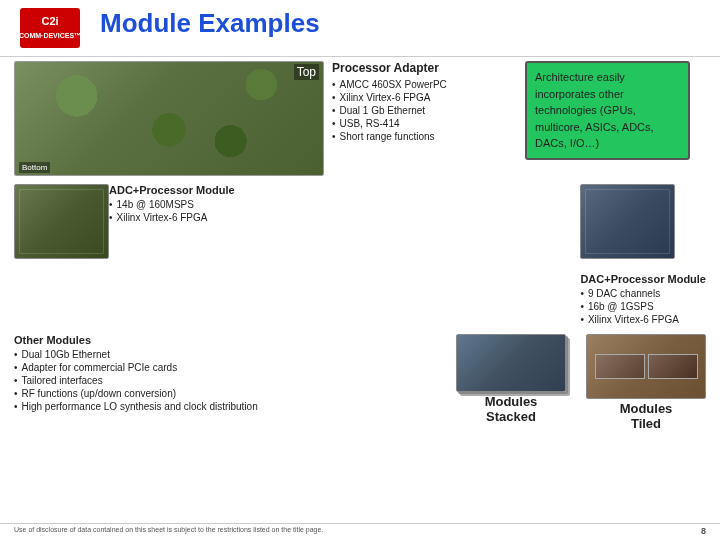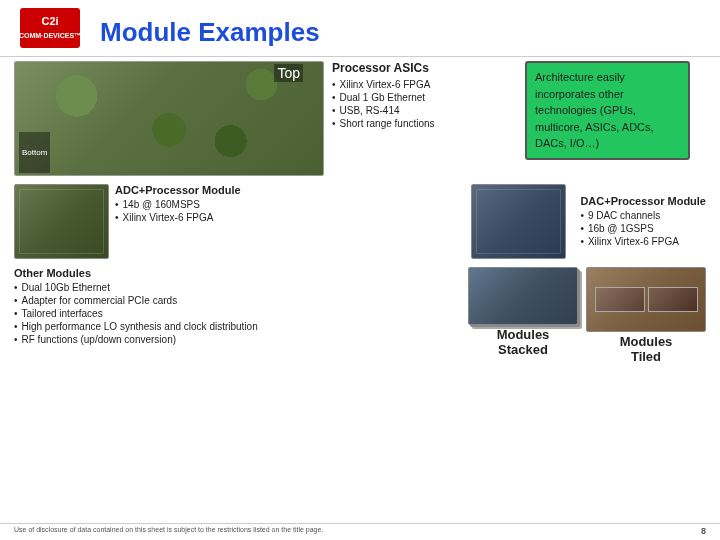--- a/index.html
+++ b/index.html
@@ -8,21 +8,21 @@
       height: 540px;
       font-family: Arial, sans-serif;
       background: #fff;
       overflow: hidden;
       position: relative;
     }
 
     
     .header {
       display: flex;
-      align-items: flex-end;
+      align-items: flex-start;
       padding: 8px 20px;
       border-bottom: 1px solid #ccc;
     }
     .logo-box {
       width: 60px;
       height: 40px;
       background: #cc0000;
       display: flex;
       align-items: center;
       justify-content: center;
@@ -76,27 +76,27 @@
         radial-gradient(circle at 70% 70%, #3d5c22 7%, transparent 7%),
         linear-gradient(135deg, #7a9060 0%, #5a7040 40%, #4a6030 100%);
     }
     .board-label-bottom {
       position: absolute;
       bottom: 2px;
       left: 4px;
       font-size: 8px;
       color: #fff;
       background: rgba(0,0,0,0.4);
-      padding: 16px 3px;
+      padding: 1px 3px;
     }
     .board-label-top {
       position: absolute;
       top: 2px;
-      right: 20px;
-      font-size: 14px;
+      right: 4px;
+      font-size: 12px;
       color: #fff;
       background: rgba(0,0,0,0.4);
       padding: 1px 3px;
     }
 
     
     .processor-info {
       margin-left: 8px;
       flex-shrink: 0;
       width: 185px;
@@ -143,21 +143,20 @@
       display: flex;
       align-items: flex-start;
       margin-bottom: 8px;
       gap: 10px;
     }
 
     
     .adc-section {
       display: flex;
       align-items: flex-start;
-      gap: 6px;
     }
     .small-board {
       width: 95px;
       height: 75px;
       background: linear-gradient(135deg, #6a7a50 0%, #4a5a30 50%, #3a4a20 100%);
       border: 1px solid #888;
       border-radius: 2px;
       position: relative;
       overflow: hidden;
       flex-shrink: 0;
@@ -178,30 +177,31 @@
     .module-title {
       font-size: 11px;
       font-weight: bold;
       color: #222;
       margin-bottom: 2px;
     }
 
     
     .dac-section {
       display: flex;
-      align-items: center;
+      align-items: flex-start;
       gap: 14px;
       margin-left: auto;
+      flex-direction: column;
     }
 
     
     .bottom-section {
       display: flex;
       align-items: flex-start;
-      gap: 8px;
+      gap: 20px;
     }
     .other-modules {
       flex: 1;
     }
     .other-title {
       font-size: 11px;
       font-weight: bold;
       color: #222;
       margin-bottom: 2px;
     }
@@ -288,22 +288,25 @@
 
   <div class="top-section">
 
     <div class="board-image">
       <div class="board-image-inner"></div>
       <div class="board-label-bottom">Bottom</div>
       <div class="board-label-top">Top</div>
     </div>
 
     <div class="processor-info">
-      <div class="processor-title">Processor ASICs</div>
+      <div class="processor-title">Processor Adapter</div>
       <ul class="bullet-list">
+        <li>
+            <span>AMCC 460SX PowerPC</span>
+          </li>
         <li>
             <span>Xilinx Virtex-6 FPGA</span>
           </li>
         <li>
             <span>Dual 1 Gb Ethernet</span>
           </li>
         <li>
             <span>USB, RS-414</span>
           </li>
         <li>
@@ -360,24 +363,24 @@
         <li>
             <span>Dual 10Gb Ethernet</span>
           </li>
         <li>
             <span>Adapter for commercial PCIe cards</span>
           </li>
         <li>
             <span>Tailored interfaces</span>
           </li>
         <li>
+            <span>RF functions (up/down conversion)</span>
+          </li>
+        <li>
             <span>High performance LO synthesis and clock distribution</span>
-          </li>
-        <li>
-            <span>RF functions (up/down conversion)</span>
           </li>
       </ul>
     </div>
 
     <div class="stacked-section">
       <div class="stacked-board" style="background: linear-gradient(135deg, #607890 0%, #405060 50%, #304050 100%);
                   box-shadow: 2px 2px 0 #888, 4px 4px 0 #aaa;"></div>
       <div class="stacked-label">Modules<br>Stacked</div>
     </div>
 

